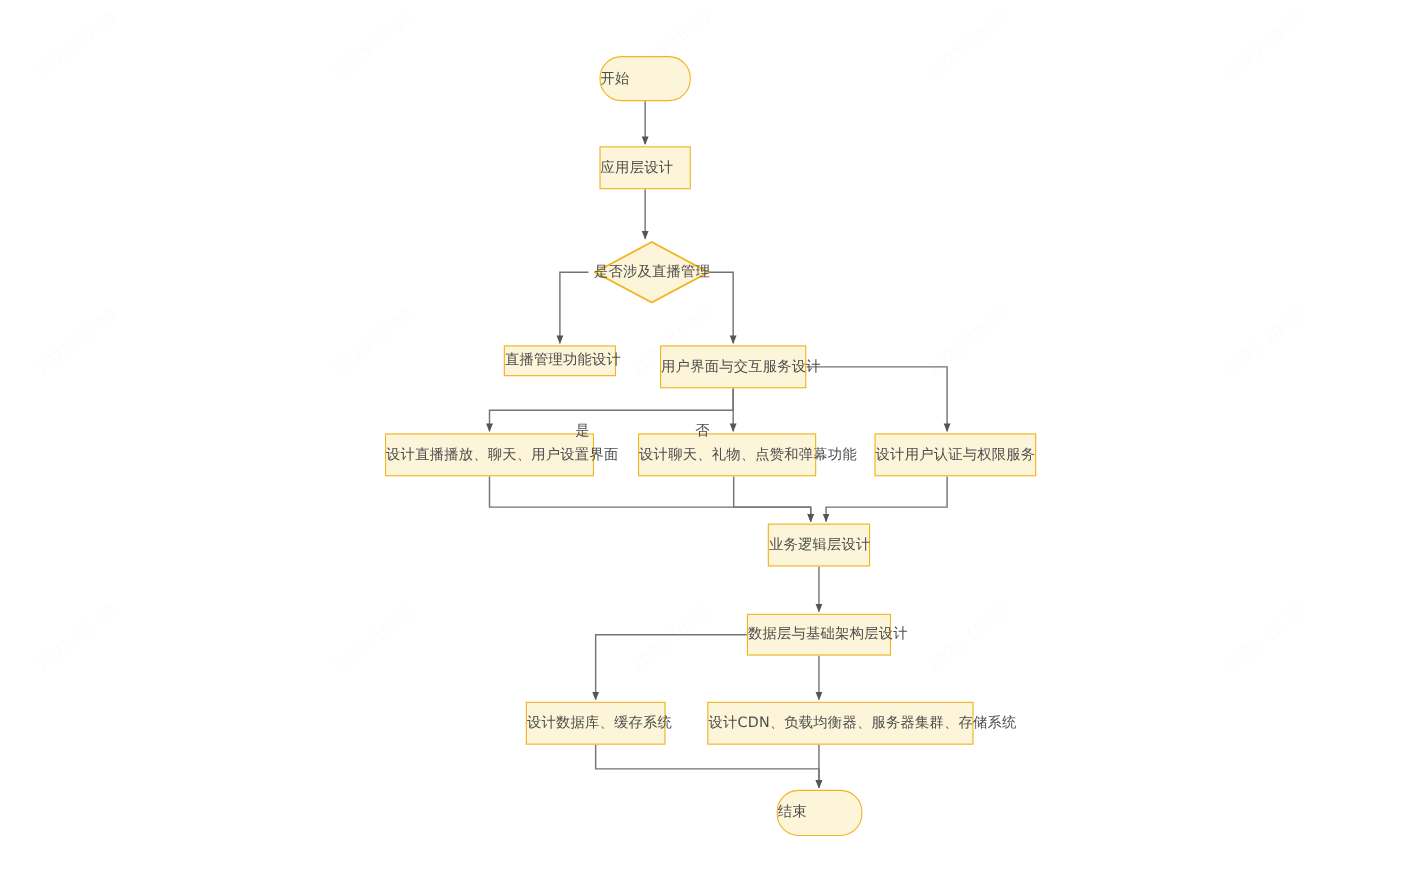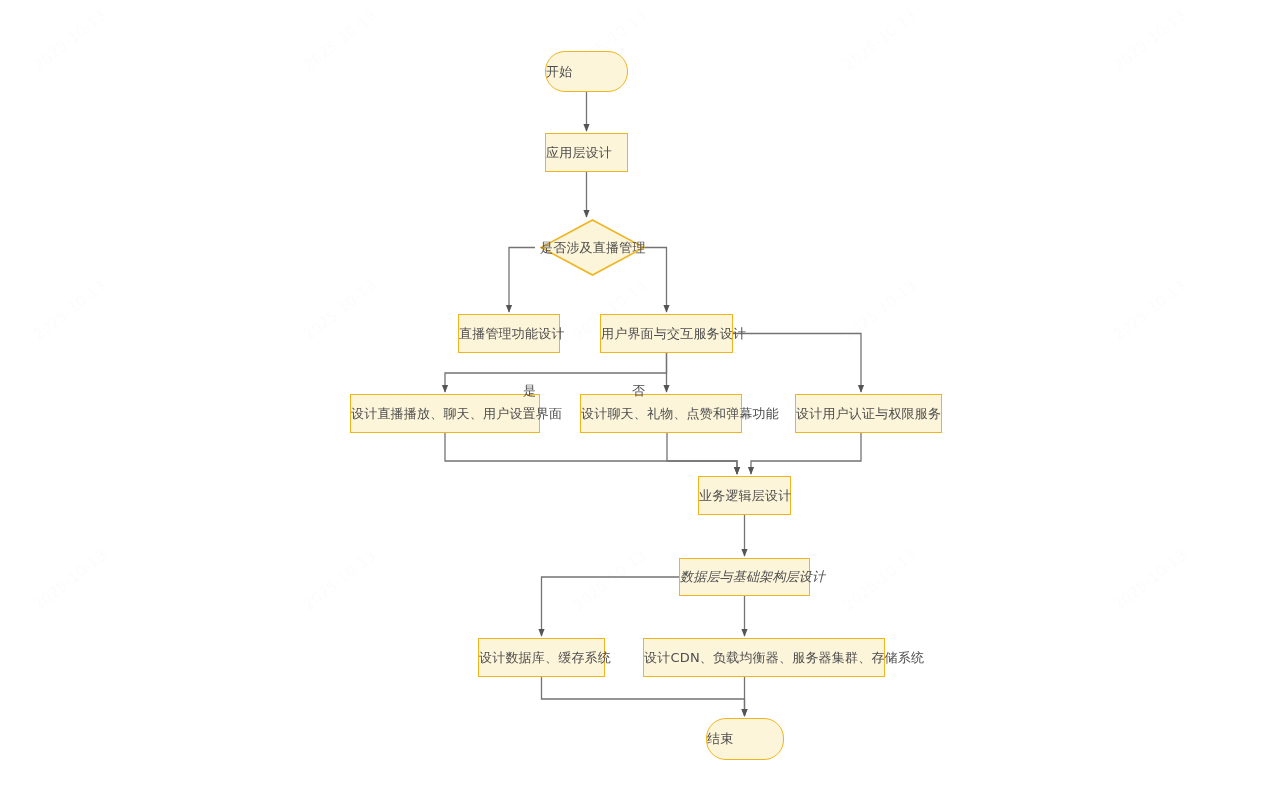--- a/index.html
+++ b/index.html
@@ -159,39 +159,39 @@
       </div>
       <div class="node" style="left: 545px; top: 133px; width: 83px; height: 39px;">
         <span>应用层设计</span>
       </div>
       <div class="node decision" style="left: 540px; top: 219px; width: 105px; height: 57px;">
         <svg class="dia-shape" viewBox="0 0 105 57" preserveAspectRatio="none">
           <polygon points="52.5,1 104,28.5 52.5,56 1,28.5" fill="#fcf5da" stroke="#f0b41f" stroke-width="1.6"></polygon>
         </svg>
         <span class="dia-label">是否涉及直播管理</span>
       </div>
-      <div class="node" style="left: 458px; top: 314px; width: 102px; height: 39px;">
+      <div class="node" style="left: 458px; top: 314px; width: 102px; height: 28px;">
         <span>直播管理功能设计</span>
       </div>
       <div class="node" style="left: 600px; top: 314px; width: 133px; height: 39px;">
         <span>用户界面与交互服务设计</span>
       </div>
       <div class="node" style="left: 350px; top: 394px; width: 190px; height: 39px;">
         <span>设计直播播放、聊天、用户设置界面</span>
       </div>
       <div class="node" style="left: 580px; top: 394px; width: 162px; height: 39px;">
         <span>设计聊天、礼物、点赞和弹幕功能</span>
       </div>
       <div class="node" style="left: 795px; top: 394px; width: 147px; height: 39px;">
         <span>设计用户认证与权限服务</span>
       </div>
       <div class="node" style="left: 698px; top: 476px; width: 93px; height: 39px;">
         <span>业务逻辑层设计</span>
       </div>
-      <div class="node" style="left: 679px; top: 558px; width: 131px; height: 38px; font-style: italic;">
+      <div class="node" style="left: 679px; top: 558px; width: 131px; height: 38px;">
         <span>数据层与基础架构层设计</span>
       </div>
       <div class="node" style="left: 478px; top: 638px; width: 127px; height: 39px;">
         <span>设计数据库、缓存系统</span>
       </div>
       <div class="node" style="left: 643px; top: 638px; width: 242px; height: 39px;">
         <span>设计CDN、负载均衡器、服务器集群、存储系统</span>
       </div>
       <div class="node terminator" style="left: 706px; top: 718px; width: 78px; height: 42px;">
         <span>结束</span>

